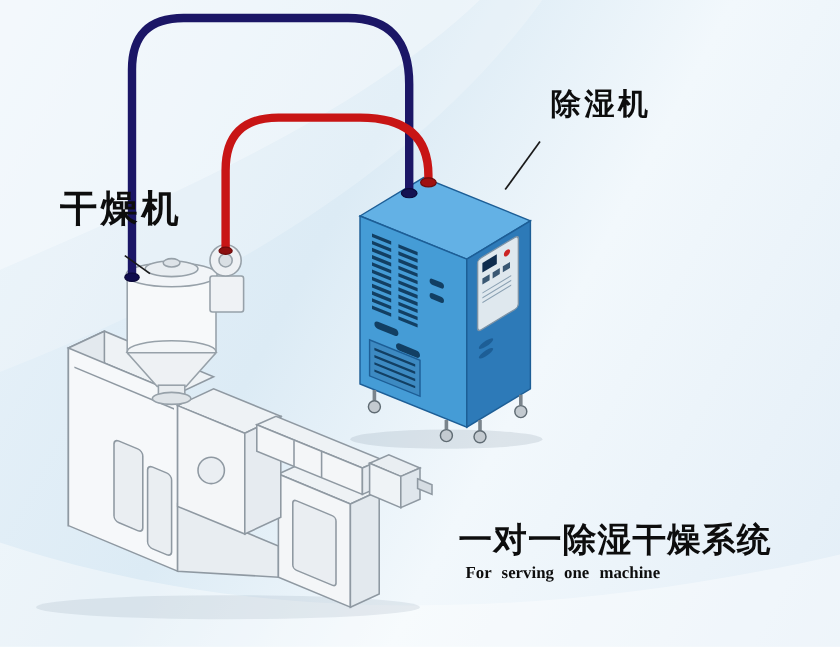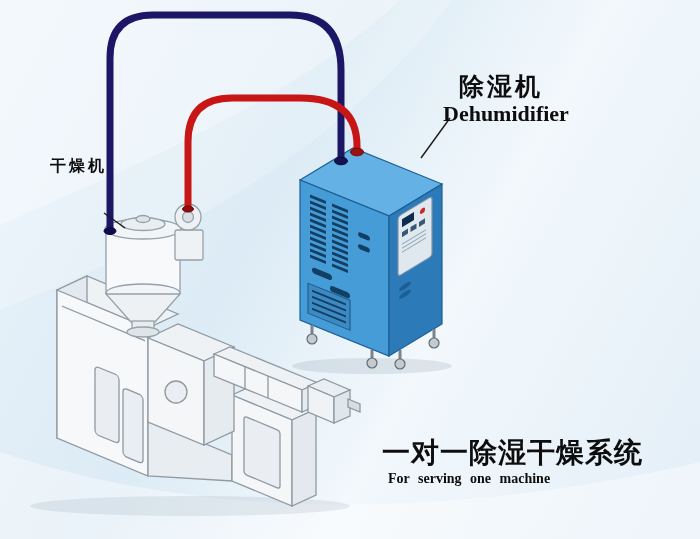--- a/index.html
+++ b/index.html
@@ -5,25 +5,25 @@
   html,body{margin:0;padding:0;}
   #stage{
     position:relative;width:700px;height:539px;overflow:hidden;
     background:linear-gradient(118deg,#eaf3fa 0%,#dcebf5 38%,#f2f8fc 62%,#e3eef7 100%);
     font-family:"DejaVu Sans",sans-serif;
   }
   #stage svg{position:absolute;left:0;top:0;}
   .lbl{position:absolute;color:#0d0d0d;white-space:nowrap;line-height:1.05;}
   .cjk{font-family:"DejaVu Sans",sans-serif;font-weight:bold;}
   .serif{font-family:"Liberation Serif",serif;font-weight:bold;}
-  .lbl-dryer-cn{left:50px;top:158px;font-size:16px;letter-spacing:3px;}
+  .lbl-dryer-cn{left:50px;top:158px;font-size:31px;letter-spacing:3px;}
   .lbl-dryer-en{left:50px;top:187px;font-size:22px;}
   .lbl-dehum-cn{left:459px;top:74px;font-size:25px;letter-spacing:3px;}
   .lbl-dehum-en{left:443px;top:102px;font-size:22px;}
-  .caption-cn{left:382px;top:438px;font-size:28px;letter-spacing:1px;}
+  .caption-cn{left:382px;top:438px;font-size:28px;letter-spacing:1px;font-family:Liberation Mono, monospace;}
   .caption-en{left:388px;top:472px;font-size:14px;word-spacing:5px;}
 </style>
 </head>
 <body>
 
 <div id="stage">
 
   <svg width="700" height="539" viewBox="0 0 700 539">
 
     <g>
@@ -125,17 +125,16 @@
     </g>
 
     <g stroke="#1a1a1a" stroke-width="1.4">
       <line x1="450" y1="118" x2="421" y2="158"></line>
       <line x1="104" y1="213" x2="125" y2="228"></line>
     </g>
   </svg>
 
   <div class="lbl cjk lbl-dryer-cn">干燥机</div>
   <div class="lbl cjk lbl-dehum-cn">除湿机</div>
-  <div class="lbl serif lbl-dehum-en">Dehumidifier</div>
   <div class="lbl cjk caption-cn">一对一除湿干燥系统</div>
   <div class="lbl serif caption-en">For serving one machine</div>
 
 </div>
 
 </body></html>

